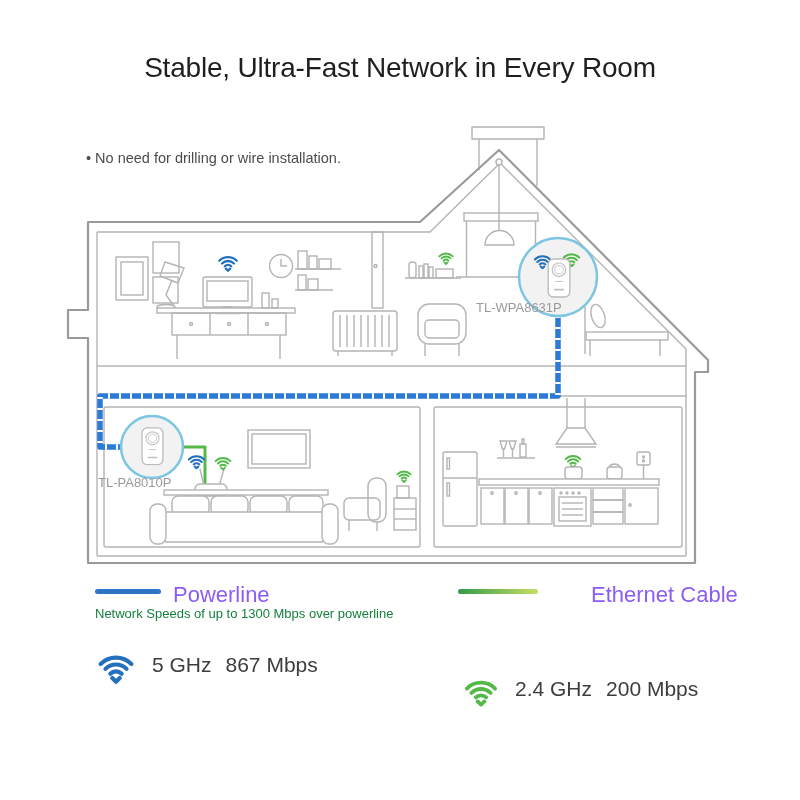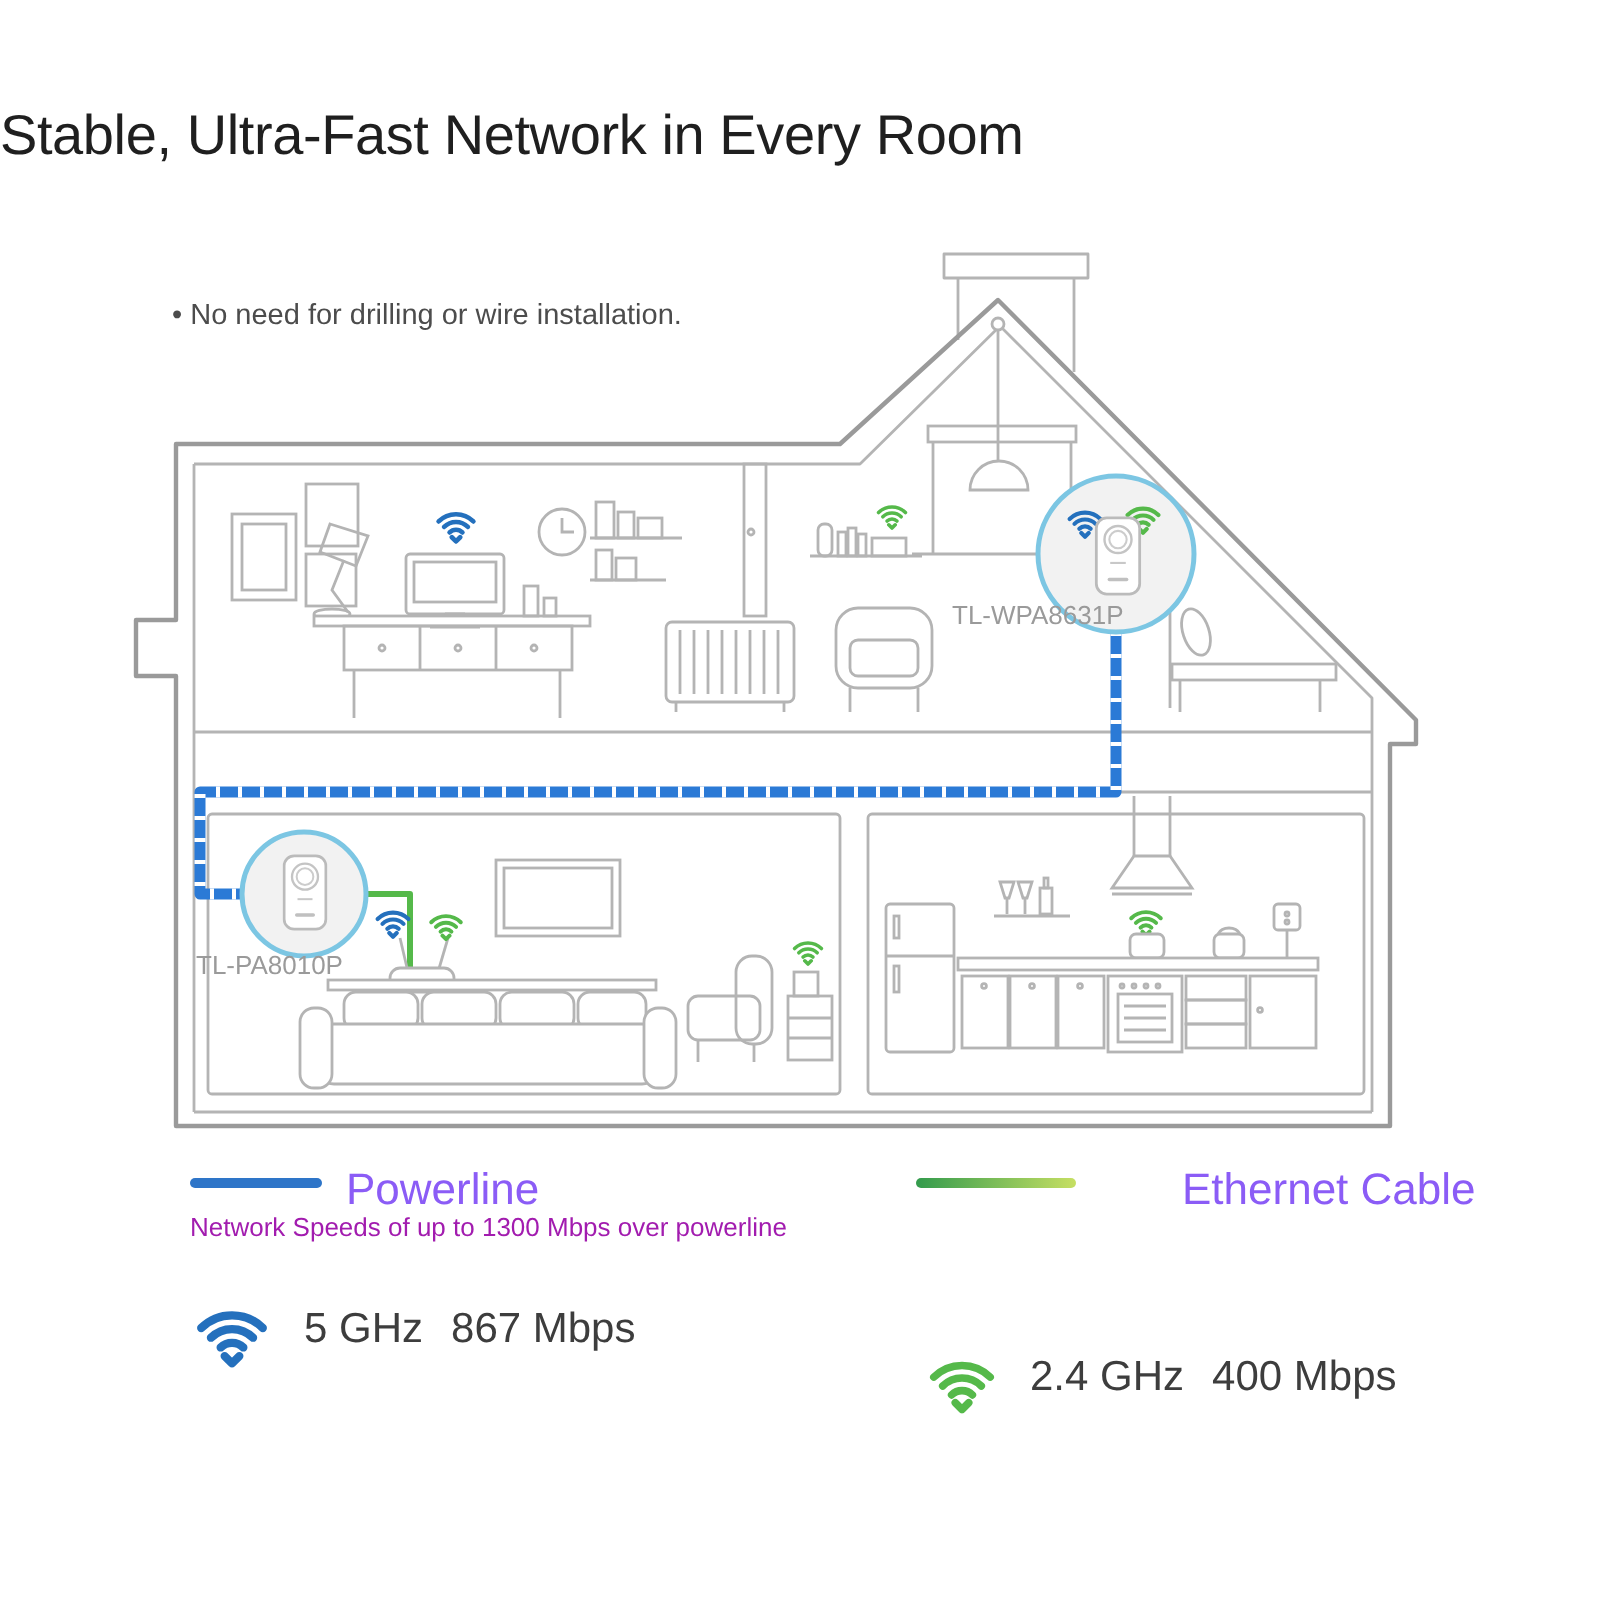--- a/index.html
+++ b/index.html
@@ -1,18 +1,18 @@
 <!DOCTYPE html>
 <html style="--blue: #2470bd; --green: #55b94a; --cable_blue: #2b7ad6; --circle_stroke: #7cc6e3; --powerline_line: #2e75c8; --eth_start: #339b4d; --eth_end: #c6df63;"><head>
 <meta charset="utf-8">
 <style>
   html,body{margin:0;padding:0;background:#fff;}
   .page{position:relative;width:800px;height:800px;background:#fff;overflow:hidden;
         font-family:"Liberation Sans",sans-serif;}
-  .title{position:absolute;left:0;top:52px;width:800px;text-align:left;
+  .title{position:absolute;left:0;top:52px;width:800px;text-align:center;
          font-size:28px;font-weight:500;color:#1f1f1f;letter-spacing:-0.2px;}
   .bullets{position:absolute;left:86px;top:148px;margin:0;padding:0;list-style:none;
            font-size:14.5px;color:#4c4c4c;line-height:21px;text-align:right;}
   .bullets li::before{content:"• ";color:#4c4c4c;}
   svg.house{position:absolute;left:0;top:0;}
   
   .s1{stroke:#9a9a9a;stroke-width:2.2;fill:none;stroke-linejoin:round;}
   .s2{stroke:#b4b4b4;stroke-width:1.4;fill:none;stroke-linejoin:round;}
   .fn{stroke:#b4b4b4;stroke-width:1.4;fill:none;}
   .fw{stroke:#b4b4b4;stroke-width:1.4;fill:#fff;}
@@ -24,21 +24,21 @@
   .wifi-blue{color:var(--blue);}
   .wifi-green{color:var(--green);}
   
   .legend-line-blue{position:absolute;left:95px;top:589px;width:66px;height:5px;border-radius:3px;
                     background:var(--powerline_line);}
   .legend-line-green{position:absolute;left:458px;top:589px;width:80px;height:5px;border-radius:3px;
                      background:linear-gradient(90deg,var(--eth_start),var(--eth_end));}
   .legend-label{position:absolute;font-size:22px;color:#8b5cf6;}
   .legend-label.pw{left:173px;top:582px;}
   .legend-label.eth{left:548px;top:582px;margin-left:43px;}
-  .legend-note{position:absolute;left:95px;top:606px;font-size:13px;color:#a21caf;}
+  .legend-note{position:absolute;left:95px;top:606px;font-size:13px;color:#15803d;}
   
   .band{position:absolute;display:flex;align-items:center;gap:13px;}
   .band.b5{left:93px;top:645px;justify-content:center;}
   .band.b24{left:460px;top:645px;margin-top:26px;}
   .band-text{font-size:21px;color:#3d3d3d;display:flex;gap:14px;}
 </style>
 </head>
 <body>
 
 <div class="page">
@@ -325,17 +325,17 @@
       <span>5 GHz</span>
       <span>867 Mbps</span>
     </div>
   </div>
   <div class="band b24">
     <svg width="42" height="36" viewBox="0 0 40 34" class="wifi-green">
         <use href="#wifi"></use>
       </svg>
     <div class="band-text">
       <span>2.4 GHz</span>
-      <span>400 Mbps</span>
+      <span>200 Mbps</span>
     </div>
   </div>
 
 </div>
 
 </body></html>

